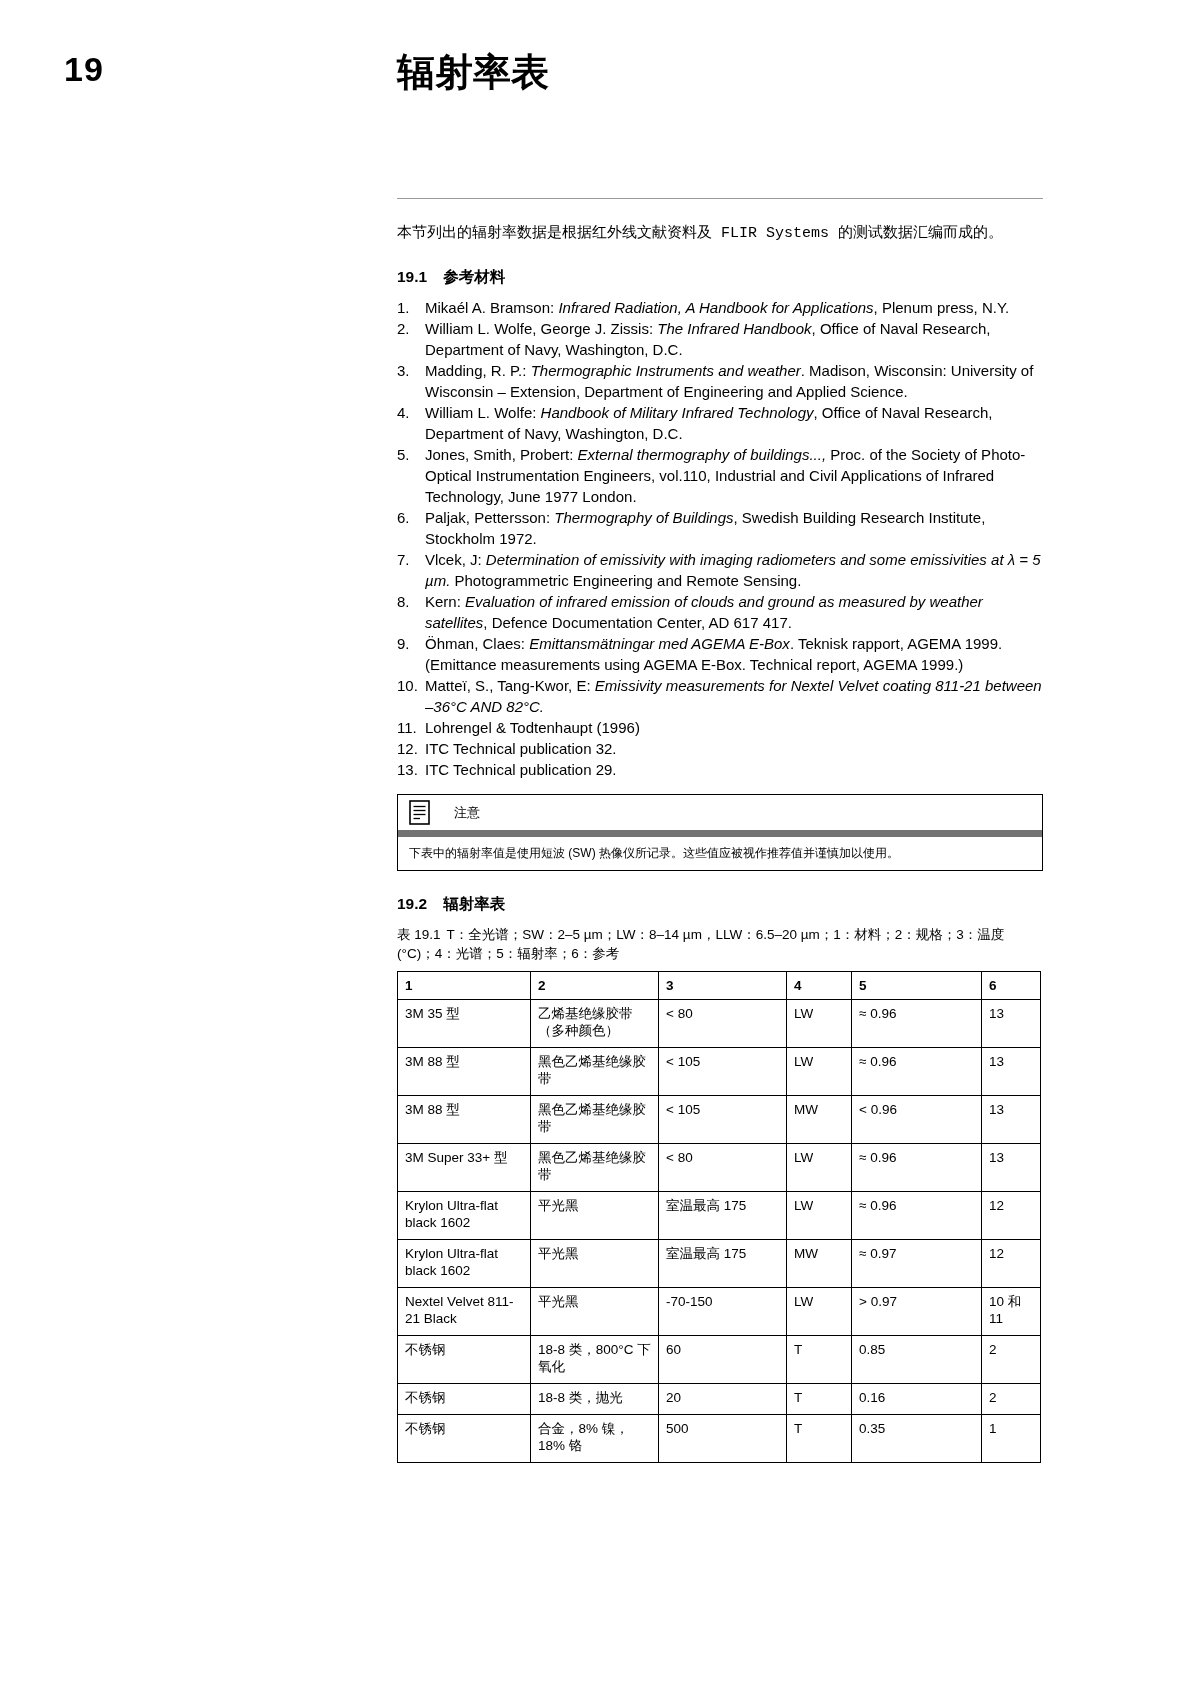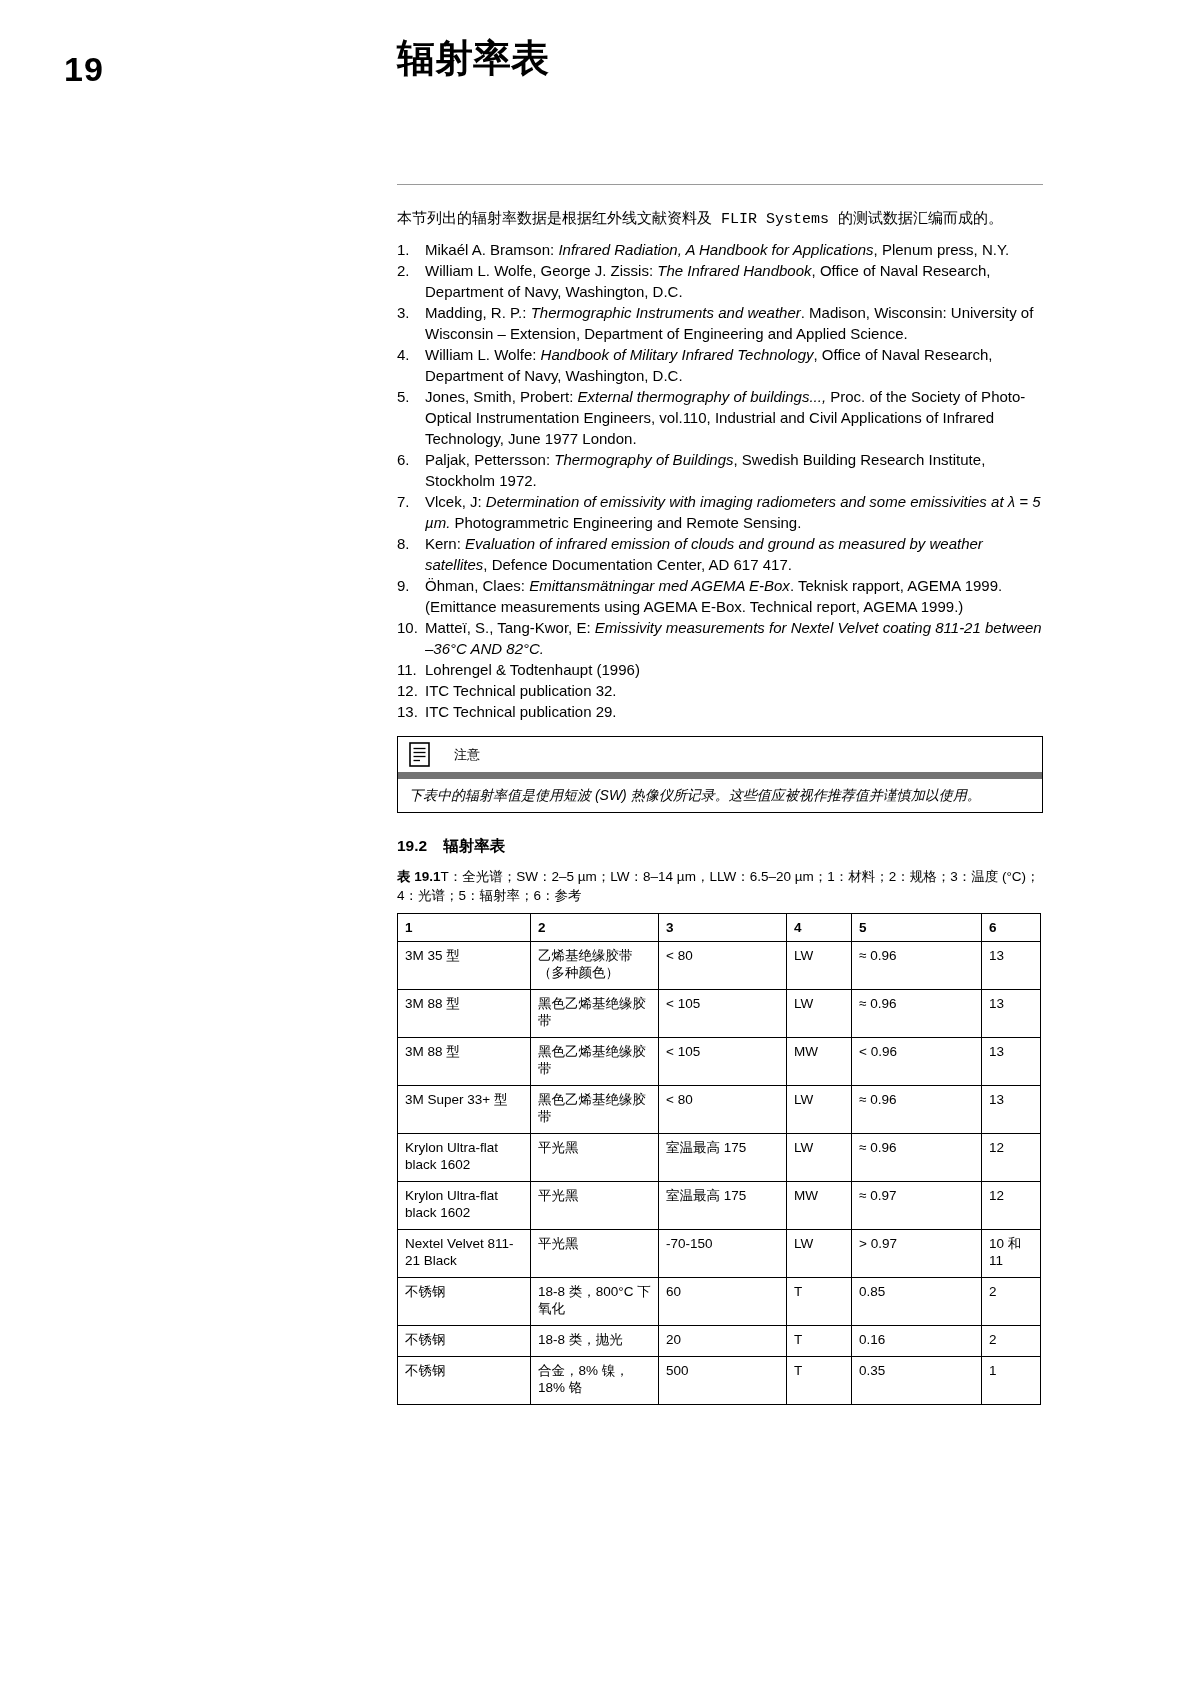--- a/index.html
+++ b/index.html
@@ -10,45 +10,45 @@
     color:#000;
     position:relative;
   }
   .page { position:relative; width:1200px; height:1541px; background:#fff; overflow:hidden; }
 
   .chapter-num {
     position:absolute; left:64px; top:50px;
     font-size:34px; font-weight:bold; letter-spacing:1px;
   }
 
-  .content { position:absolute; left:397px; top:34px; width:646px; }
+  .content { position:absolute; left:397px; top:48px; width:646px; }
 
   .title { font-size:38px; font-weight:600; line-height:48px; }
 
   .title-rule { border:none; border-top:1px solid #9a9a9a; margin-top:102px; }
 
   .intro { margin-top:24px; font-size:15px; line-height:21px;font-family:Liberation Mono, monospace; }
 
   .section-heading { margin-top:23px; font-size:15.5px; font-weight:bold; }
   .section-heading .sec-num { margin-right:16px; }
 
   .ref-list { margin-top:9px; font-size:15px; line-height:21px; }
   .ref-item { display:flex; }
   .ref-num { width:28px; flex:0 0 28px; }
   .ref-text { flex:1; }
   .italic { font-style:italic; }
 
   .note-box { margin-top:14px; border:1px solid #000; }
   .note-head { display:flex; align-items:center; padding:5px 11px; border-bottom:7px solid #737373; }
   .note-icon { display:inline-flex; width:21px; }
   .note-label { font-size:13px; margin-left:24px; }
-  .note-body { padding:7px 11px 8px 11px; font-size:14px; line-height:18px;font-style:italic; }
+  .note-body { padding:7px 11px 8px 11px; font-size:12px; line-height:18px; }
 
   .caption { margin-top:10px; font-size:13.5px; line-height:19px; }
-  .caption-label { font-weight:bold; margin-right:0; }
+  .caption-label { font-weight:normal; margin-right:6px; }
 
   table { border-collapse:collapse; margin-top:8px; width:643px; table-layout:fixed; }
   col:nth-child(1){width:133px}
   col:nth-child(2){width:128px}
   col:nth-child(3){width:128px}
   col:nth-child(4){width:65px}
   col:nth-child(5){width:130px}
   col:nth-child(6){width:59px}
   th, td {
     border:1px solid #000;
@@ -71,20 +71,23 @@
   <div class="chapter-num">19</div>
 
   <div class="content">
 
     <h1 class="title">辐射率表</h1>
 
     <hr class="title-rule">
 
     <p class="intro">本节列出的辐射率数据是根据红外线文献资料及 FLIR Systems 的测试数据汇编而成的。</p>
 
+    <h2 class="section-heading">
+      <span class="sec-num">19.1</span><span>参考材料</span>
+    </h2>
 
     <div id="ref-list" class="ref-list">
         <div class="ref-item">
           <span class="ref-num">1.</span>
           <span class="ref-text"><span>Mikaél A. Bramson: </span><span class="italic">Infrared Radiation, A Handbook for Applications</span><span>, Plenum press, N.Y.</span></span>
         </div>
         <div class="ref-item">
           <span class="ref-num">2.</span>
           <span class="ref-text"><span>William L. Wolfe, George J. Zissis: </span><span class="italic">The Infrared Handbook</span><span>, Office of Naval Research, Department of Navy, Washington, D.C.</span></span>
         </div>

